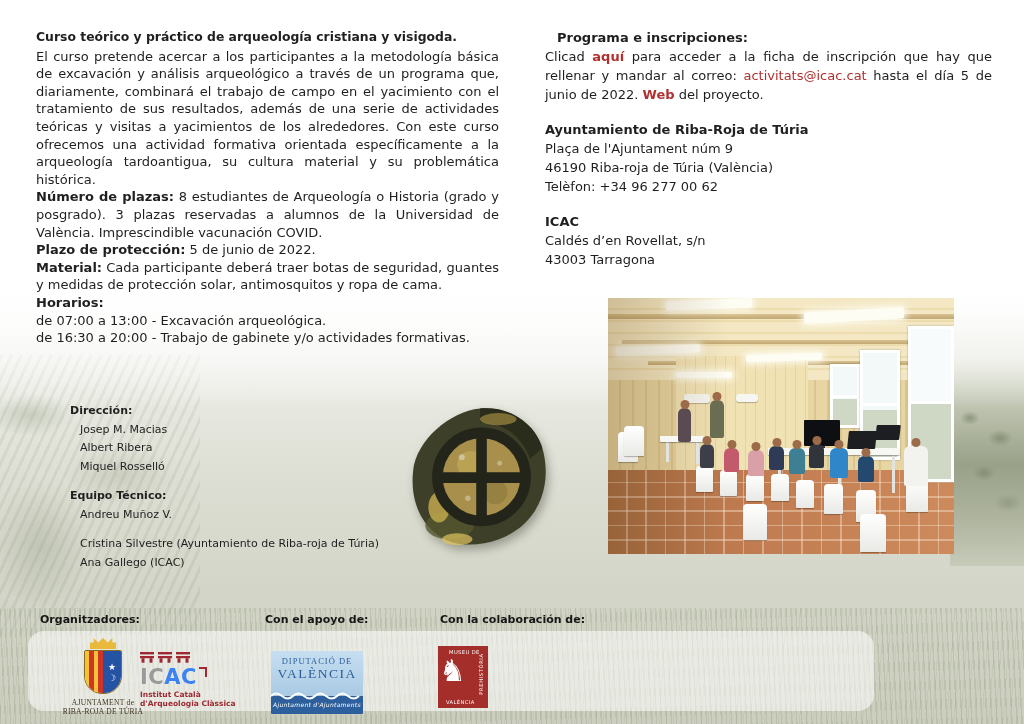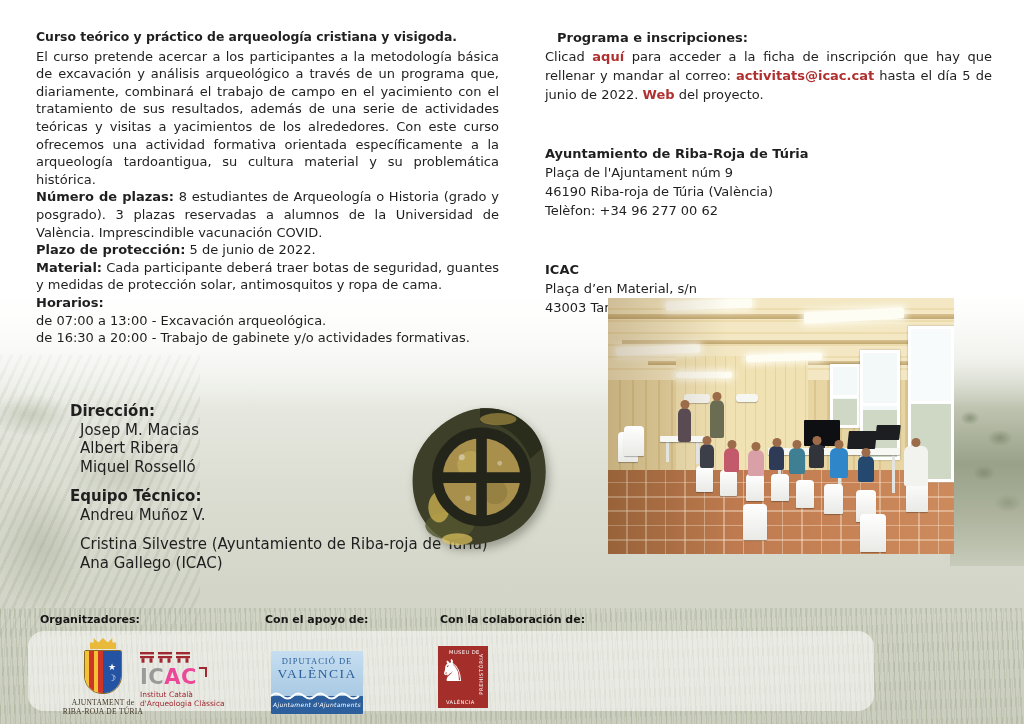--- a/index.html
+++ b/index.html
@@ -31,31 +31,31 @@
   .bg-veil{position:absolute;left:0;top:288px;width:1024px;height:120px;
     background:linear-gradient(180deg,#ffffff 0%,rgba(255,255,255,.55) 60%,rgba(255,255,255,0) 100%);}
 
   
   .col-left{position:absolute;left:36px;top:28px;width:463px;font-size:13px;line-height:17.6px;}
   .col-left p{margin:0;text-align:justify;}
   .course-title{font-size:12.4px;font-weight:bold;white-space:nowrap;margin:0 0 2px 0;}
   .plain{text-align:left !important;}
   b.lbl{font-weight:bold;}
 
-  .team{position:absolute;left:70px;top:402px;width:440px;font-size:15px;line-height:18.5px;}
+  .team{position:absolute;left:70px;top:402px;width:440px;font-size:11px;line-height:18.5px;}
   .team .grp{margin-bottom:11px;}
   .team .hd{font-weight:bold;}
   .team .mb{padding-left:10px;}
 
   .col-right{position:absolute;left:545px;top:28px;width:447px;font-size:13px;line-height:19px;}
   .col-right .hd{font-weight:bold;margin-left:12px;}
   .col-right p{margin:0;text-align:justify;}
-  .lnk{color:#b03030;text-decoration:none;cursor:pointer;font-weight:bold;}
+  .lnk{color:#b03030;text-decoration:none;cursor:pointer;}
   .lnk.bold{font-weight:bold;}
-  .contact{margin-top:40px;}
+  .contact{margin-top:16px;}
   .contact .nm{font-weight:bold;}
 
   
   .photo{position:absolute;left:608px;top:298px;width:346px;height:256px;overflow:hidden;
     background:repeating-linear-gradient(90deg,#e8d5a4 0 11px,#dcc68e 11px 13px);}
   .photo::before{content:"";position:absolute;inset:0;z-index:5;
     background:linear-gradient(90deg, rgba(110,80,35,.28) 0%, rgba(110,80,35,0) 35%);}
   .ceiling{position:absolute;left:0;top:0;width:346px;height:82px;z-index:1;
     background:repeating-linear-gradient(180deg,#f4e8c4 0 10px,#ecdcae 10px 12px);}
   .beam{position:absolute;background:linear-gradient(#d8c292,#c2a870);z-index:2;}
@@ -101,24 +101,24 @@
   .aj .half-l{width:50%;background:repeating-linear-gradient(90deg,#f3c235 0 4px,#cf3527 4px 9px);}
   .aj .half-r{width:50%;background:#2553a4;color:#fff;display:flex;flex-direction:column;
     align-items:center;justify-content:center;gap:1px;font-size:9px;line-height:10px;}
   .aj .cap{margin-top:4px;font-family:"Liberation Serif",serif;font-size:7.5px;line-height:9px;
     color:#3f3322;letter-spacing:.3px;}
 
   
   .icac{left:140px;top:648px;width:110px;}
   .icac .word{font-size:21px;font-weight:bold;letter-spacing:.5px;line-height:20px;}
   .icac .gy{color:#9a9a9a;}
-  .icac .rd{color:#ec4899;}
+  .icac .rd{color:#3b82f6;}
   .icac .mark{display:inline-block;width:6px;height:8px;margin-left:2px;vertical-align:top;
     border-top:2.5px solid #9f2832;border-right:2.5px solid #9f2832;}
-  .icac .cap{margin-top:3px;font-size:7.5px;font-weight:normal;line-height:9px;color:#9f2832;}
+  .icac .cap{margin-top:3px;font-size:7.5px;font-weight:bold;line-height:9px;color:#9f2832;}
 
   
   .dip{left:271px;top:651px;width:92px;height:63px;overflow:hidden;border-radius:1px;}
   .dip .top{height:45px;background:linear-gradient(#c6def0,#a9cae4);text-align:center;
     font-family:"Liberation Serif",serif;color:#2c5f9b;}
   .dip .l1{padding-top:5px;font-size:8.5px;letter-spacing:1px;}
   .dip .l2{font-size:13.5px;letter-spacing:1.5px;}
   .dip .band{height:18px;background:#2c5f9b;position:relative;text-align:center;}
   .dip .band svg{position:absolute;left:0;top:-4px;}
   .dip .sub{position:relative;top:5px;color:#ffffff;font-style:italic;font-size:6px;letter-spacing:.3px;}
@@ -175,21 +175,21 @@
     <p><span>Clicad </span><a class="lnk bold">aquí</a><span> para acceder a la ficha de inscripción que hay que rellenar y mandar al correo: </span><a class="lnk">activitats@icac.cat</a><span> hasta el día 5 de junio de 2022. </span><a class="lnk bold">Web</a><span> del proyecto.</span></p>
 
     <div class="contact">
       <div class="nm">Ayuntamiento de Riba-Roja de Túria</div>
       <div>Plaça de l'Ajuntament núm 9</div>
       <div>46190 Riba-roja de Túria (València)</div>
       <div>Telèfon: +34 96 277 00 62</div>
     </div>
     <div class="contact">
       <div class="nm">ICAC</div>
-      <div>Plaça d’en Material, s/n</div>
+      <div>Caldés d’en Rovellat, s/n</div>
       <div>43003 Tarragona</div>
     </div>
   </section>
 
   <div class="photo">
     <div class="ceiling"></div>
     <div class="beam" style="left:0;top:16px;width:346px;height:5px;"></div>
     <div class="beam" style="left:14px;top:42px;width:310px;height:4px;"></div>
     <div class="beam" style="left:40px;top:63px;width:260px;height:4px;"></div>
     <div class="light" style="left:58px;top:2px;width:86px;height:9px;transform:rotate(-2deg);"></div>

